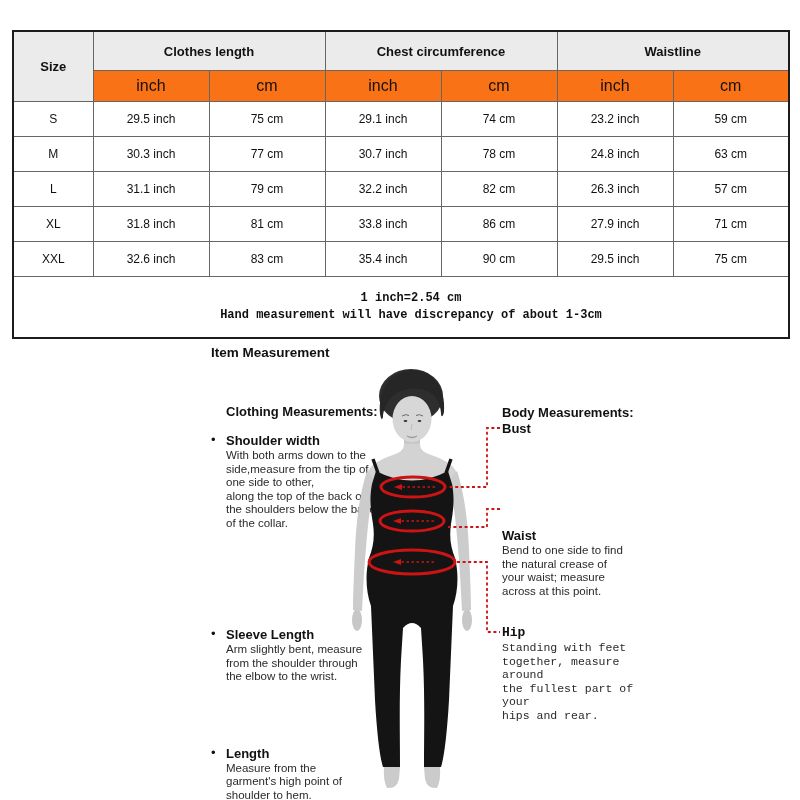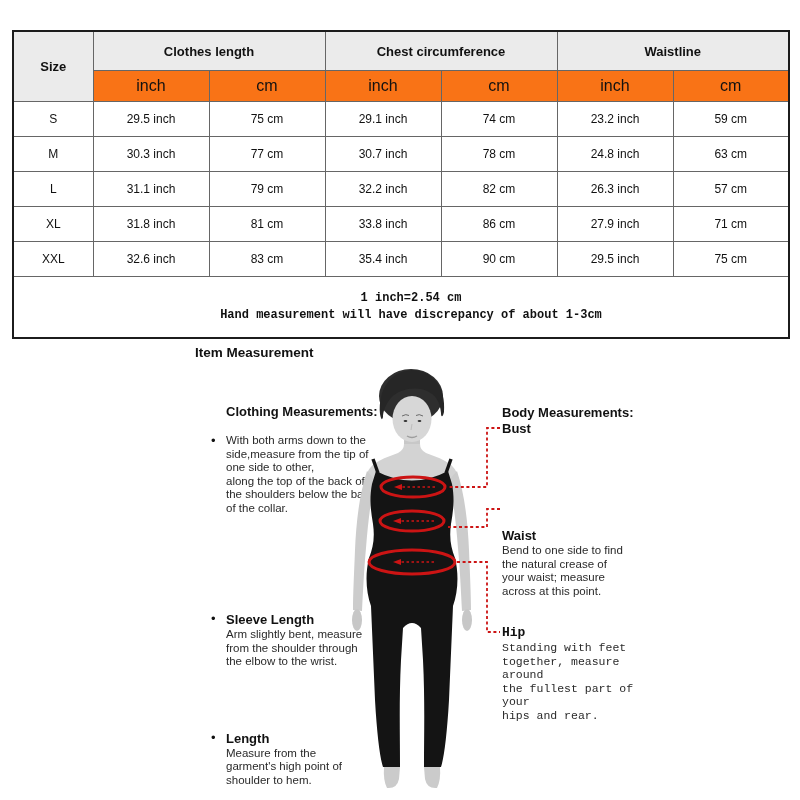--- a/index.html
+++ b/index.html
@@ -9,21 +9,21 @@
   
   table.size-table{position:absolute;left:12px;top:30px;width:776px;border-collapse:collapse;table-layout:fixed;border:2px solid #1c1c1c;}
   table.size-table td,table.size-table th{border:1px solid #666;text-align:center;vertical-align:middle;color:#111;padding:0;}
   tr.hdr1 th{height:38px;background:#ebebeb;font-size:13px;font-weight:bold;}
   tr.hdr2 td{height:30px;background:#f97316;font-size:16px;font-weight:normal;}
   tr.data td{height:34px;background:#fff;font-size:12px;}
   tr.noterow td{height:60px;background:#fff;padding-left:20px;}
   .note{font-family:"Liberation Mono",monospace;font-weight:bold;font-size:12px;line-height:17px;color:#111;white-space:pre-line;}
 
   
-  .section-title{position:absolute;left:195px;top:345px;font-size:13.5px;font-weight:bold;color:#111;}
+  .section-title{position:absolute;left:211px;top:345px;font-size:13.5px;font-weight:bold;color:#111;}
   .col{position:absolute;color:#1a1a1a;}
   .col-clothing{left:209px;top:404px;width:172px;}
   .col-body{left:502px;top:405px;width:162px;}
   .col-head{font-size:13px;font-weight:bold;color:#111;}
   .col-clothing .col-head{margin-left:17px;}
   .mitem{position:absolute;left:0;width:100%;}
   .mlabel{font-size:13px;font-weight:bold;color:#111;}
   .mtext{font-size:11.5px;line-height:13.5px;color:#2a2a2a;white-space:pre-line;margin-top:1px;}
   .bullet-item{padding-left:17px;position:relative;}
   .bullet{position:absolute;left:2px;top:-1px;font-size:13px;color:#111;}
@@ -112,20 +112,21 @@
     </tr>
   </tbody>
     </table>
 
   <div class="section-title">Item Measurement</div>
 
   <div class="col col-clothing">
     <div class="col-head">Clothing Measurements:</div>
     <div class="mitem bullet-item" style="top:14px;">
       <span class="bullet">•</span>
+      <div class="mlabel">Shoulder width</div>
       <div class="mtext">With both arms down to the
 side,measure from the tip of
 one side to other,
 along the top of the back of
 the shoulders below the base
 of the collar.</div>
     </div>
     <div class="mitem bullet-item" style="top:111px;">
       <span class="bullet">•</span>
       <div class="mlabel">Sleeve Length</div>

